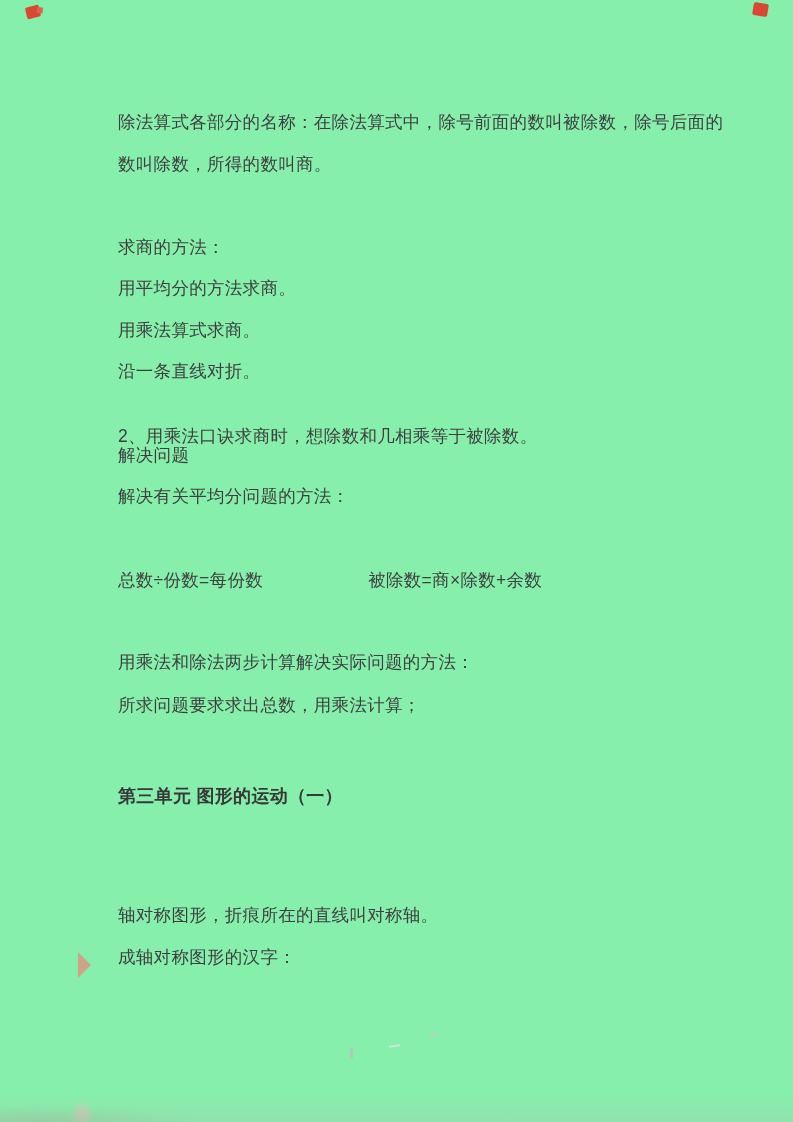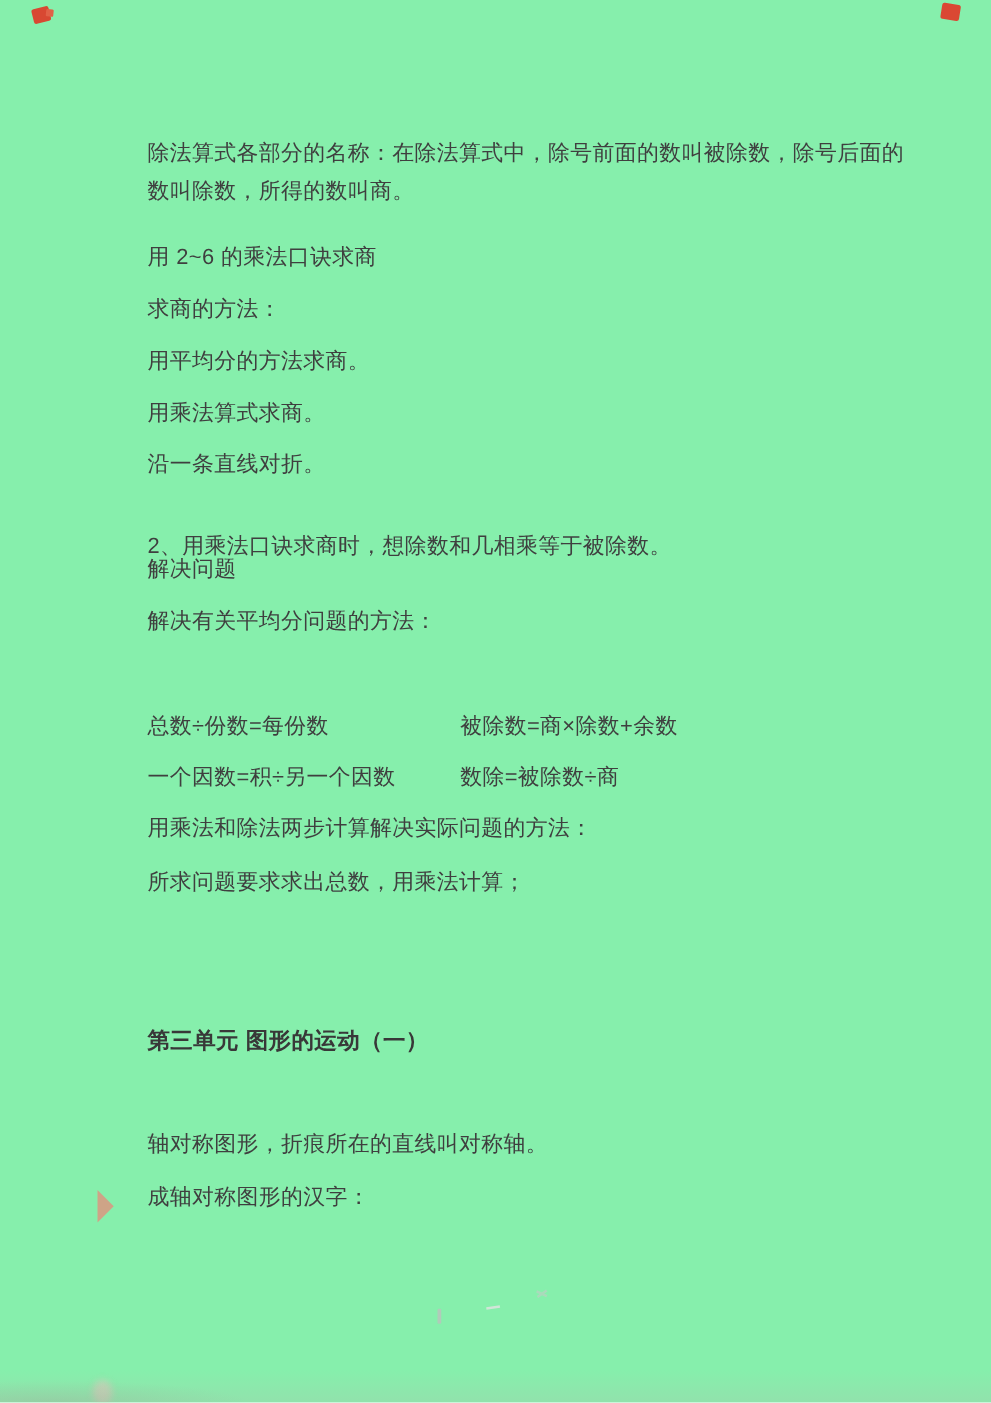--- a/index.html
+++ b/index.html
@@ -89,43 +89,38 @@
 </style>
 </head>
 <body>
 
 <div class="page">
 
   <div class="mark red-tl"></div>
   <div class="mark red-tr"></div>
 
   <div class="line" style="top:110px">除法算式各部分的名称：在除法算式中，除号前面的数叫被除数，除号后面的</div>
-  <div class="line" style="top:140px">数叫除数，所得的数叫商。</div>
-  <div class="line" style="top:193px">用 2~6 的乘法口诀求商</div>
+  <div class="line" style="top:152px">数叫除数，所得的数叫商。</div>
   <div class="line" style="top:235px">求商的方法：</div>
   <div class="line" style="top:276px">用平均分的方法求商。</div>
   <div class="line" style="top:318px">用乘法算式求商。</div>
   <div class="line" style="top:359px">沿一条直线对折。</div>
   <div class="line" style="top:424px">2、用乘法口诀求商时，想除数和几相乘等于被除数。</div>
   <div class="line" style="top:443px">解决问题</div>
   <div class="line" style="top:484px">解决有关平均分问题的方法：</div>
 
   <div class="line" style="top:568px">
     <span class="fl">总数÷份数=每份数</span>
     <span class="fr">被除数=商×除数+余数</span>
   </div>
-  <div class="line" style="top:609px">
-    <span class="fl">一个因数=积÷另一个因数</span>
-    <span class="fr">数除=被除数÷商</span>
-  </div>
 
   <div class="line" style="top:650px">用乘法和除法两步计算解决实际问题的方法：</div>
   <div class="line" style="top:693px">所求问题要求求出总数，用乘法计算；</div>
 
-  <div class="line heading" style="top:820px">第三单元 图形的运动（一）</div>
+  <div class="line heading" style="top:784px">第三单元 图形的运动（一）</div>
   <div class="line" style="top:903px">轴对称图形，折痕所在的直线叫对称轴。</div>
   <div class="line" style="top:945px">成轴对称图形的汉字：</div>
 
   <div class="mark salmon-arrow"></div>
   <div class="mark faint-star"></div>
   <div class="mark faint-dash"></div>
   <div class="mark faint-tick"></div>
   <div class="mark bl-smudge"></div>
   <div class="bottom-shade"></div>
   <div class="bl-corner-shade"></div>

